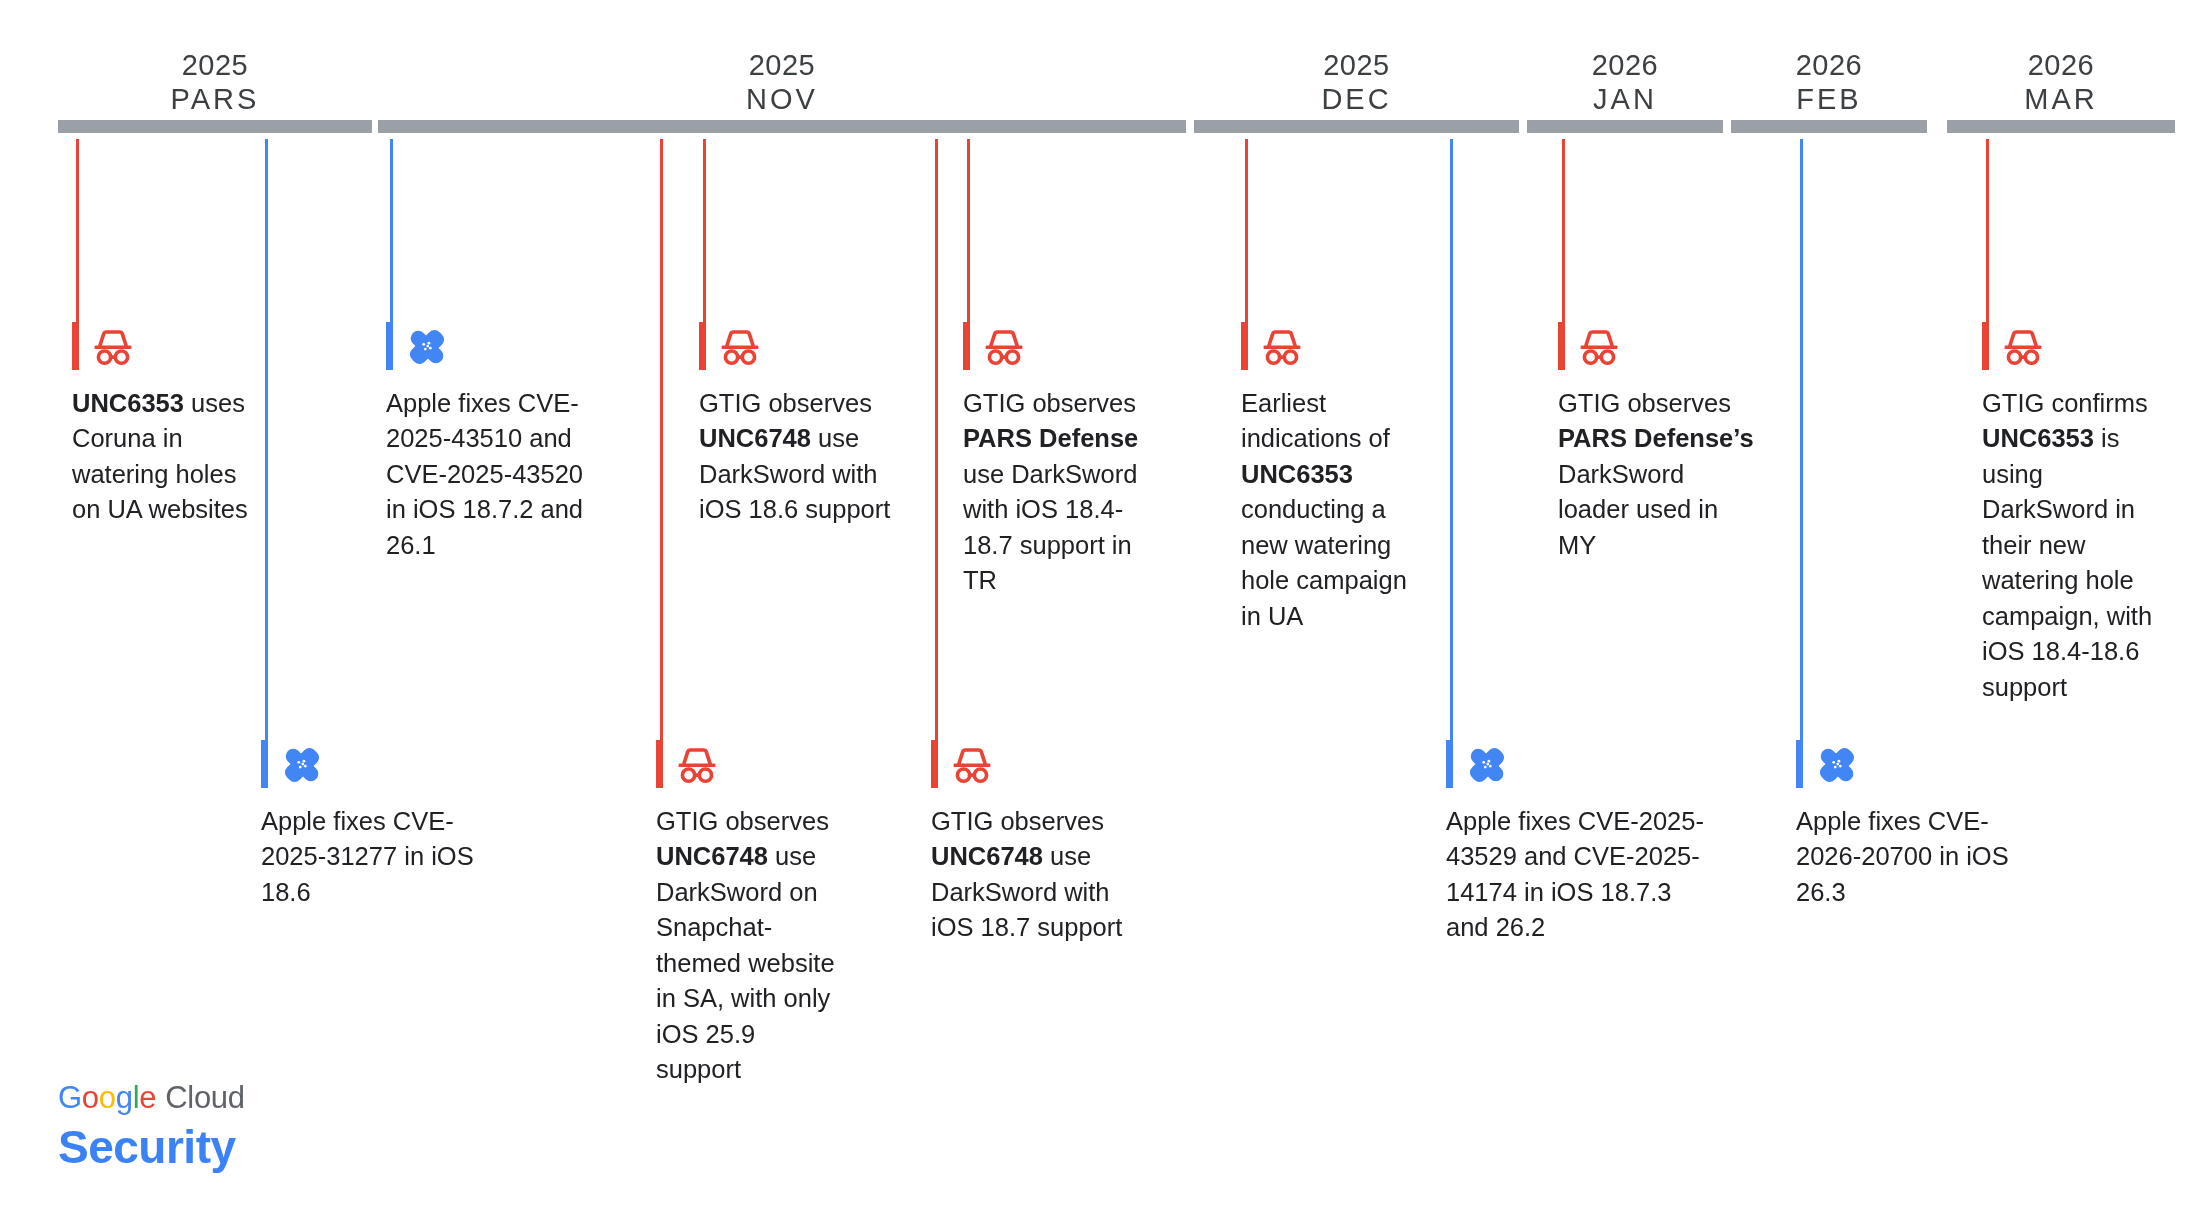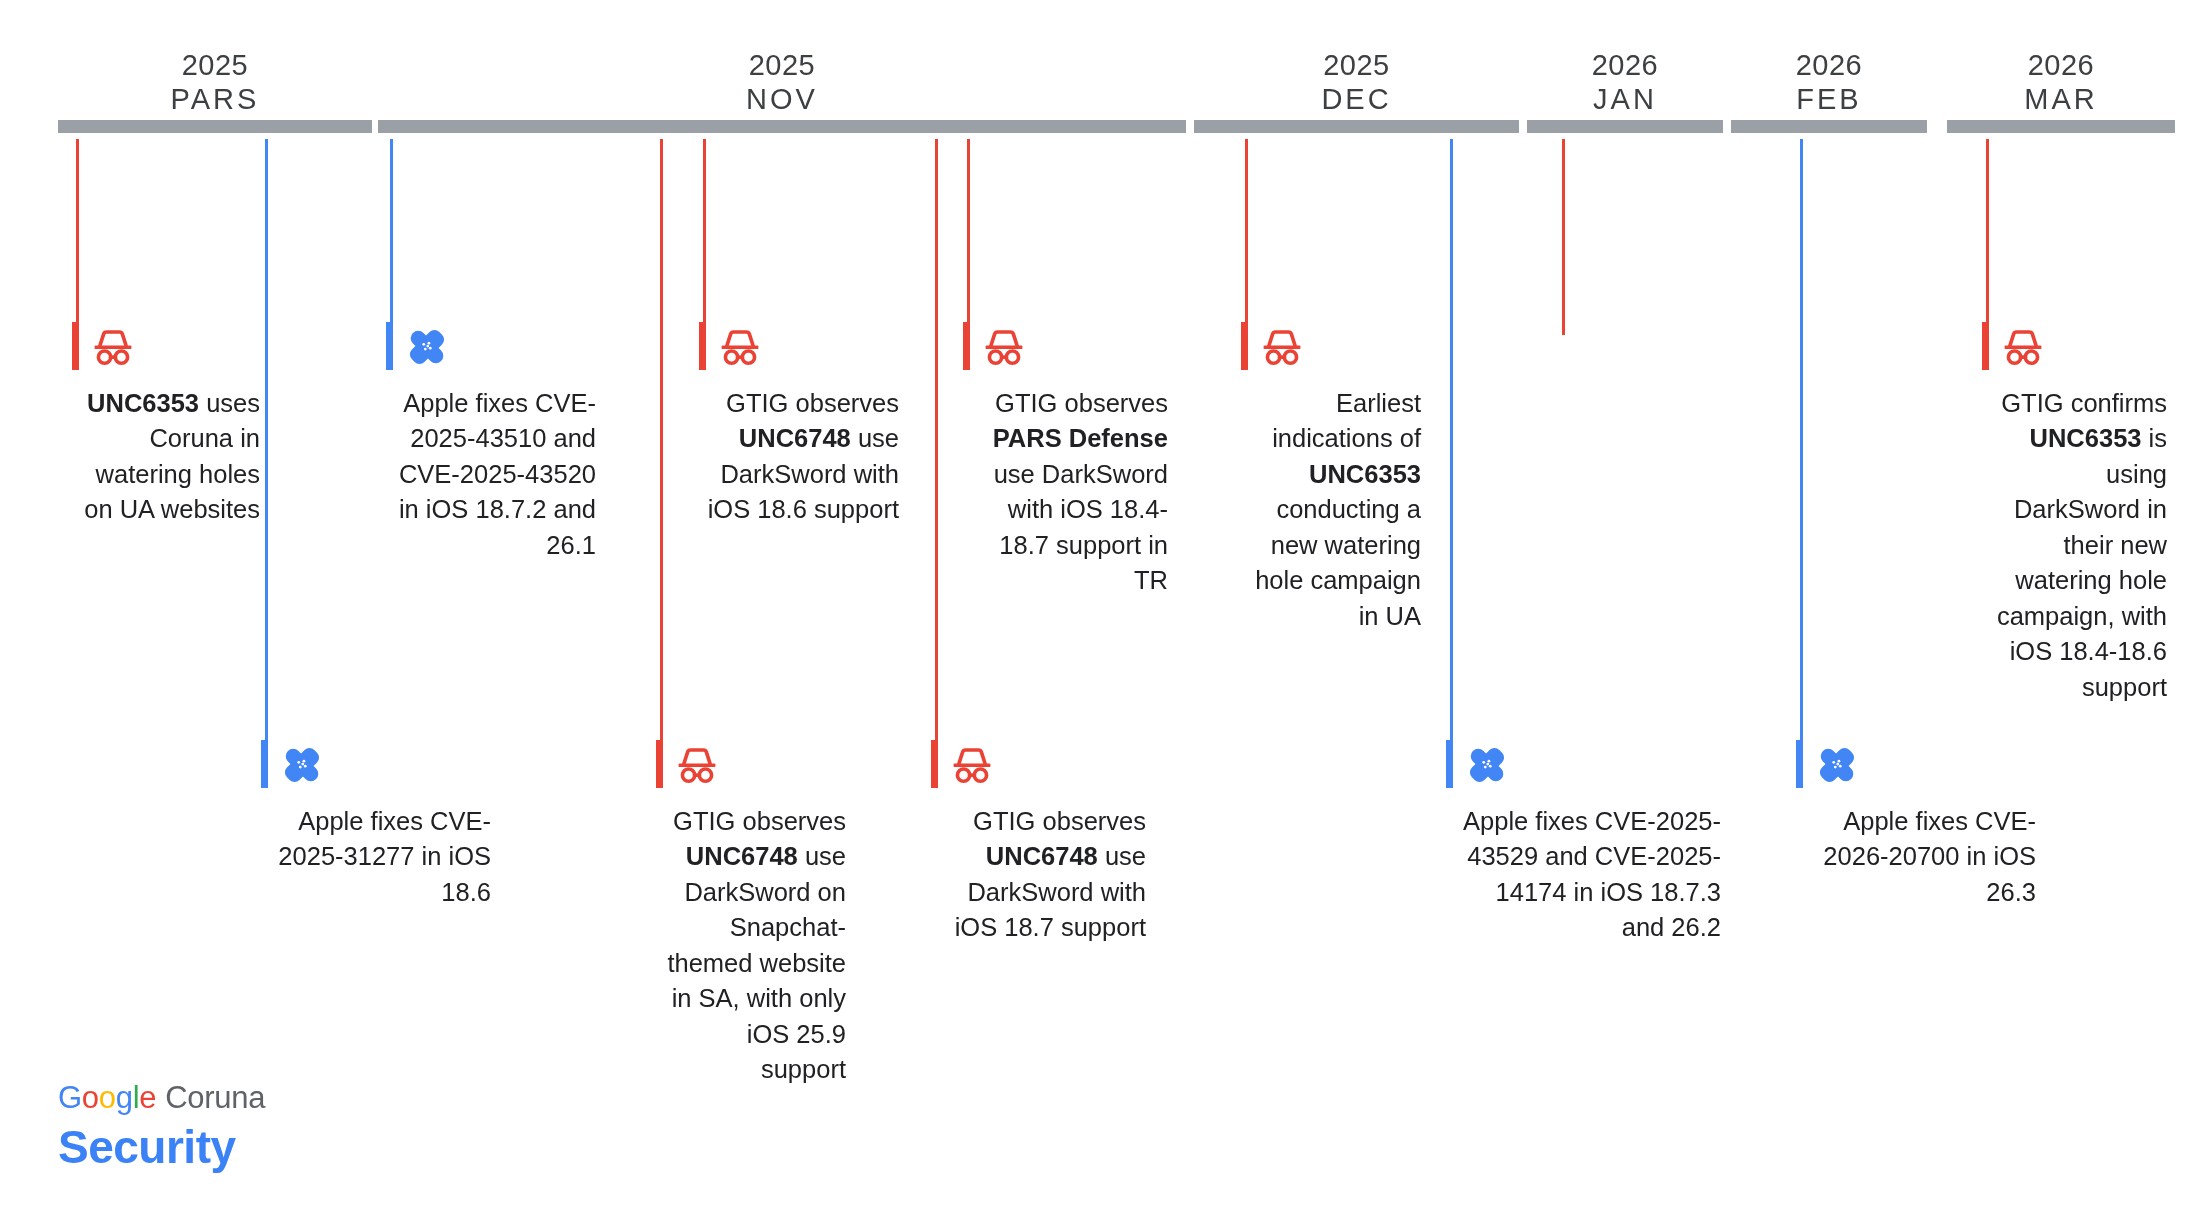--- a/index.html
+++ b/index.html
@@ -63,21 +63,20 @@
   .glyph{
     position:absolute;
     left:18px; top:2px;
   }
   .event .body{
     font-size:25.5px;
     line-height:1.39;
     color:#202124;
     font-weight:400;
     word-spacing:0px;
-    text-align:right;
   }
   .event .body b{font-weight:700;}
 
   
   .logo{
     position:absolute;
     left:58px;
     top:1082px;
   }
   .logo-line1{
@@ -240,20 +239,37 @@
           <circle cx="16.4" cy="17.3" r="3.2" stroke="#ea4335" stroke-width="1.9" fill="none"></circle>
           <path d="M10.8 17.3 H13.2" stroke="#ea4335" stroke-width="1.9" stroke-linecap="round"></path>
         </svg>
       </div>
     </div>
     <div class="body">
       <span>Earliest indications of </span><b>UNC6353</b><span> conducting a new watering hole campaign in UA</span>
     </div>
   </div>
 
+  <div class="event" style="left:1558px;top:322px;width:200px;">
+    <div class="icon-wrap">
+      <div class="tick red"></div>
+      <div class="glyph">
+        <svg width="46" height="46" viewBox="0 0 24 24" fill="none">
+          <path d="M5.2 11.2 L7.1 5.3 C7.35 4.6 7.9 4.2 8.6 4.2 H15.4 C16.1 4.2 16.65 4.6 16.9 5.3 L18.8 11.2" stroke="#ea4335" stroke-width="1.9" stroke-linecap="round" stroke-linejoin="round"></path>
+          <rect x="2.4" y="11.2" width="19.2" height="1.9" rx="0.5" fill="#ea4335"></rect>
+          <circle cx="7.6" cy="17.3" r="3.2" stroke="#ea4335" stroke-width="1.9" fill="none"></circle>
+          <circle cx="16.4" cy="17.3" r="3.2" stroke="#ea4335" stroke-width="1.9" fill="none"></circle>
+          <path d="M10.8 17.3 H13.2" stroke="#ea4335" stroke-width="1.9" stroke-linecap="round"></path>
+        </svg>
+      </div>
+    </div>
+    <div class="body">
+      <span>GTIG observes </span><b>PARS Defense’s</b><span> DarkSword loader used in MY</span>
+    </div>
+  </div>
 
   <div class="event" style="left:1982px;top:322px;width:185px;">
     <div class="icon-wrap">
       <div class="tick red"></div>
       <div class="glyph">
         <svg width="46" height="46" viewBox="0 0 24 24" fill="none">
           <path d="M5.2 11.2 L7.1 5.3 C7.35 4.6 7.9 4.2 8.6 4.2 H15.4 C16.1 4.2 16.65 4.6 16.9 5.3 L18.8 11.2" stroke="#ea4335" stroke-width="1.9" stroke-linecap="round" stroke-linejoin="round"></path>
           <rect x="2.4" y="11.2" width="19.2" height="1.9" rx="0.5" fill="#ea4335"></rect>
           <circle cx="7.6" cy="17.3" r="3.2" stroke="#ea4335" stroke-width="1.9" fill="none"></circle>
           <circle cx="16.4" cy="17.3" r="3.2" stroke="#ea4335" stroke-width="1.9" fill="none"></circle>
@@ -362,17 +378,17 @@
           <circle cx="12.4" cy="11.5" r="0.72" fill="#ffffff"></circle>
         </svg>
       </div>
     </div>
     <div class="body">
       <span>Apple fixes CVE-2026-20700 in iOS 26.3</span>
     </div>
   </div>
 
   <div class="logo">
-    <div class="logo-line1"><span class="gB">G</span><span class="gO1">o</span><span class="gO2">o</span><span class="gG">g</span><span class="gL">l</span><span class="gE">e</span><span class="cloud">Coruna</span></div>
+    <div class="logo-line1"><span class="gB">G</span><span class="gO1">o</span><span class="gO2">o</span><span class="gG">g</span><span class="gL">l</span><span class="gE">e</span><span class="cloud">Cloud</span></div>
     <div class="logo-line2">Security</div>
   </div>
 
 </div>
 
 </body></html>

